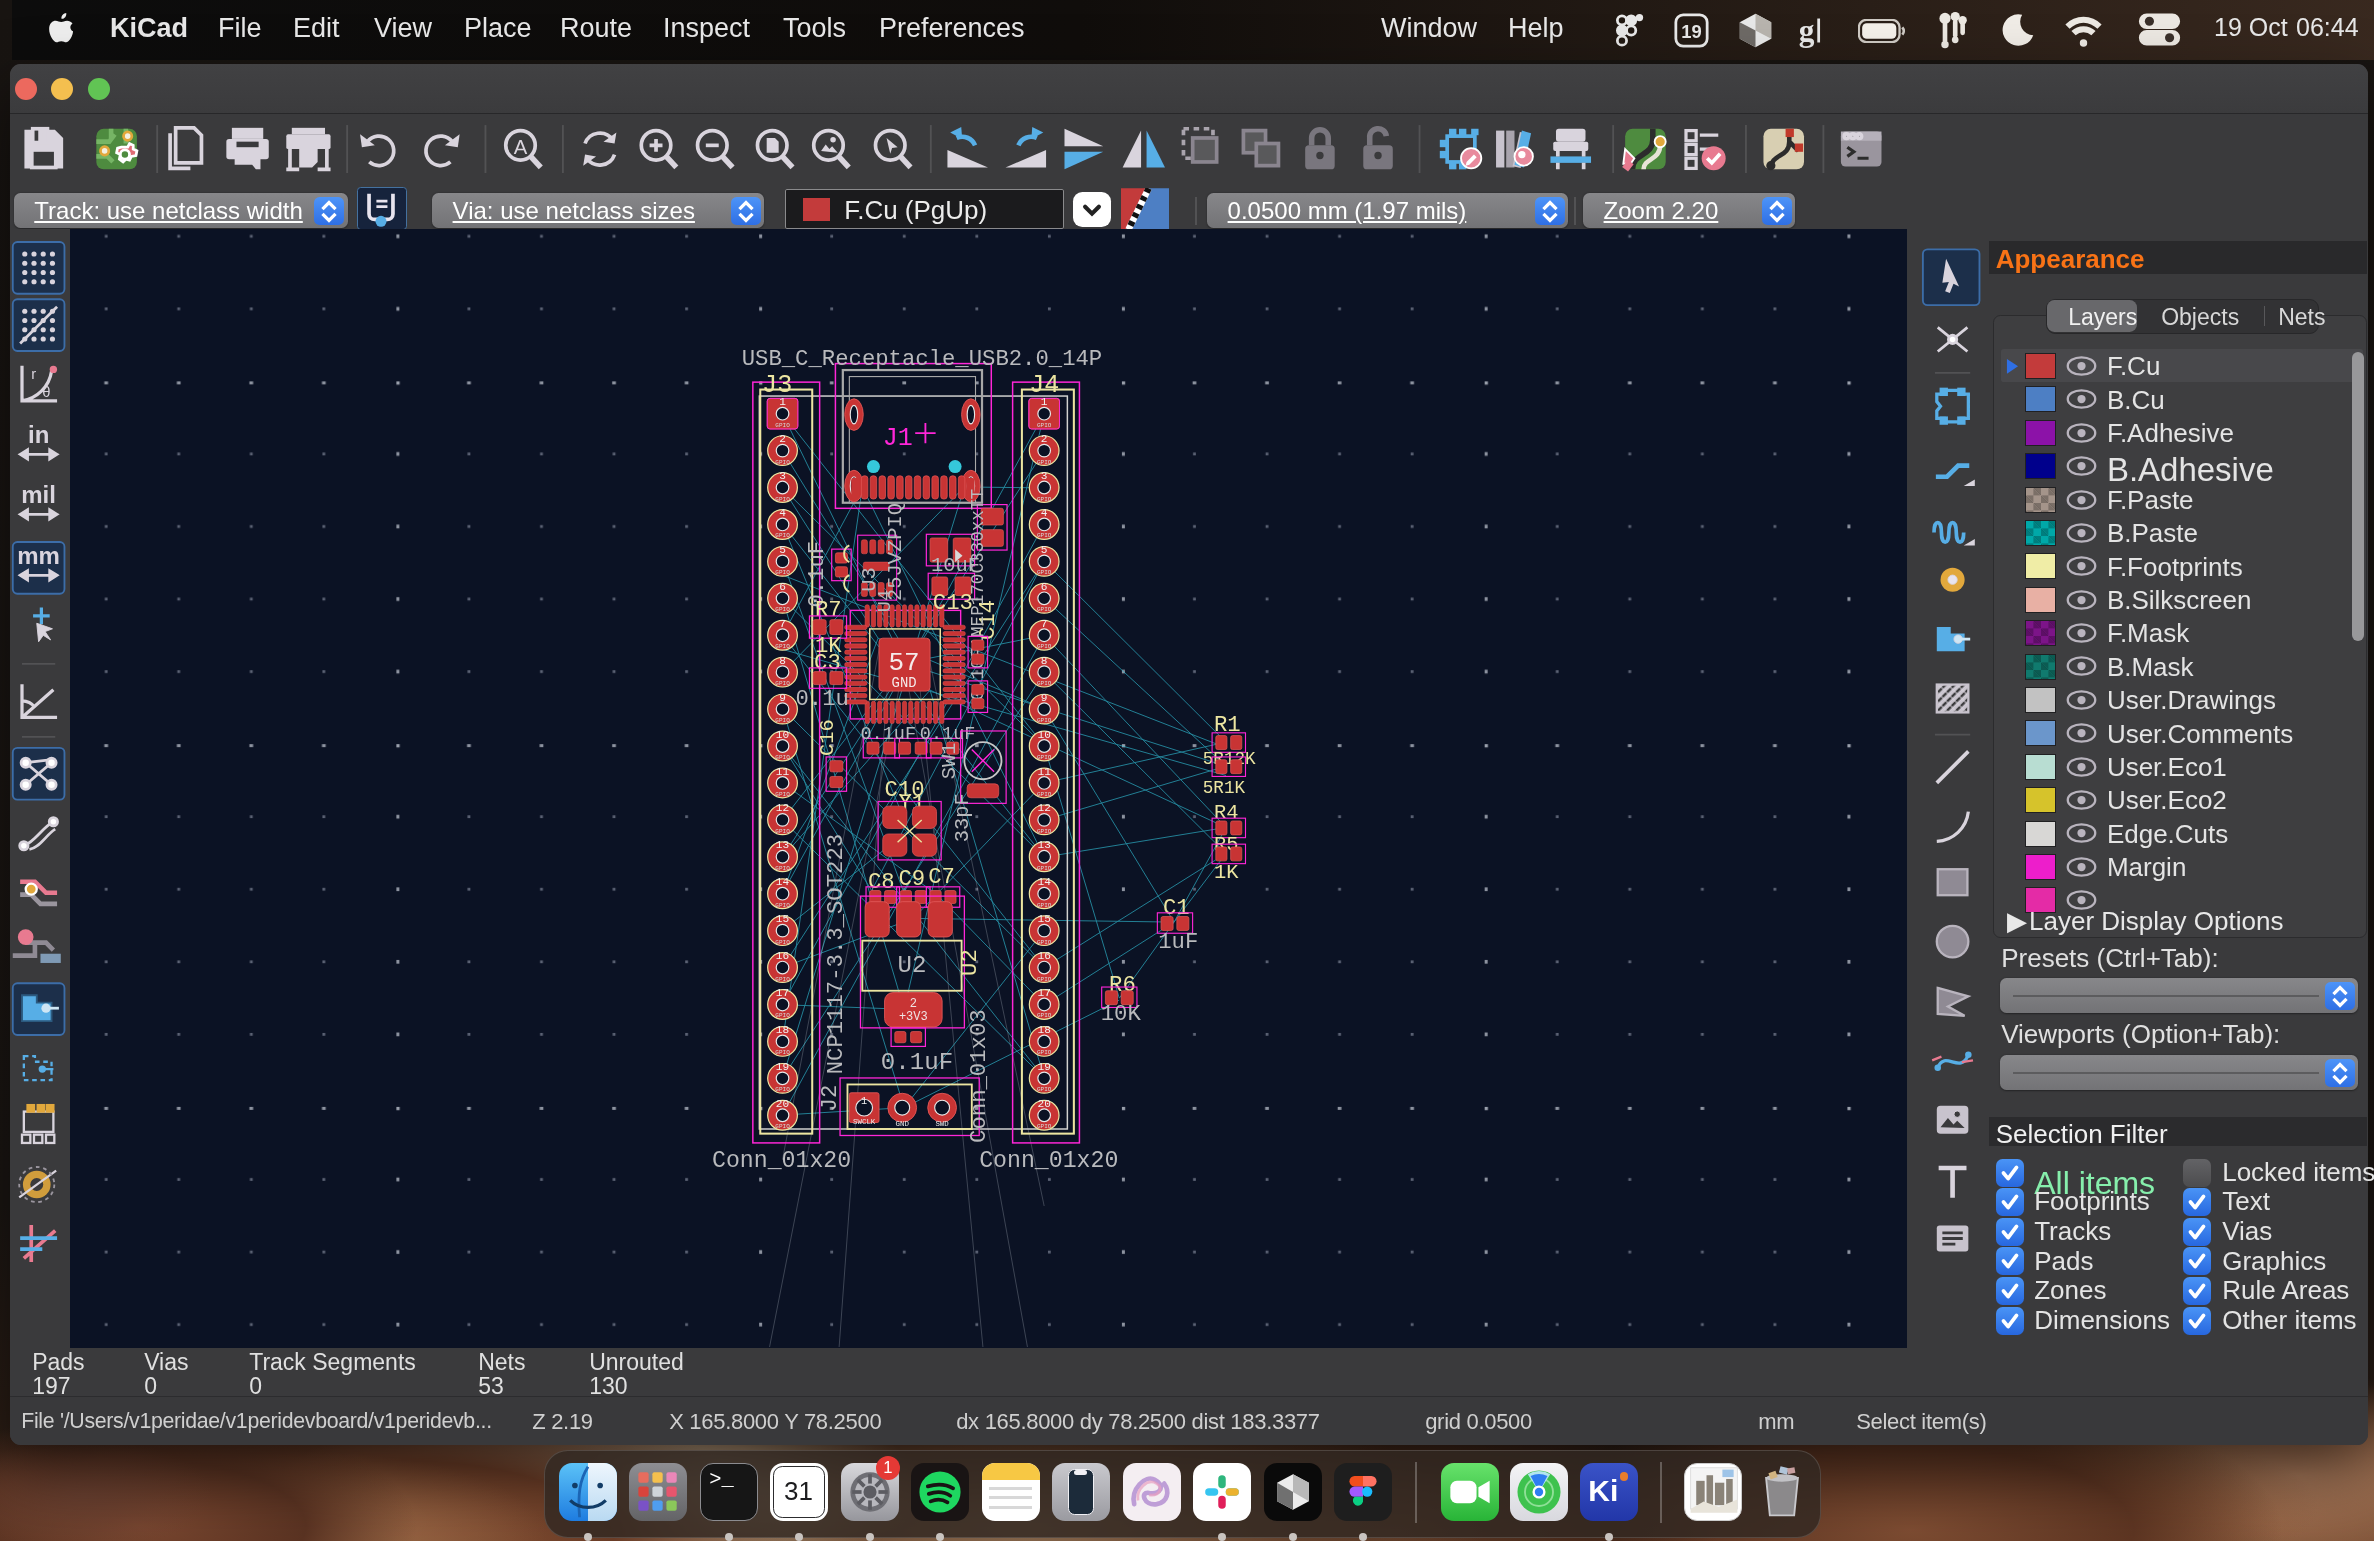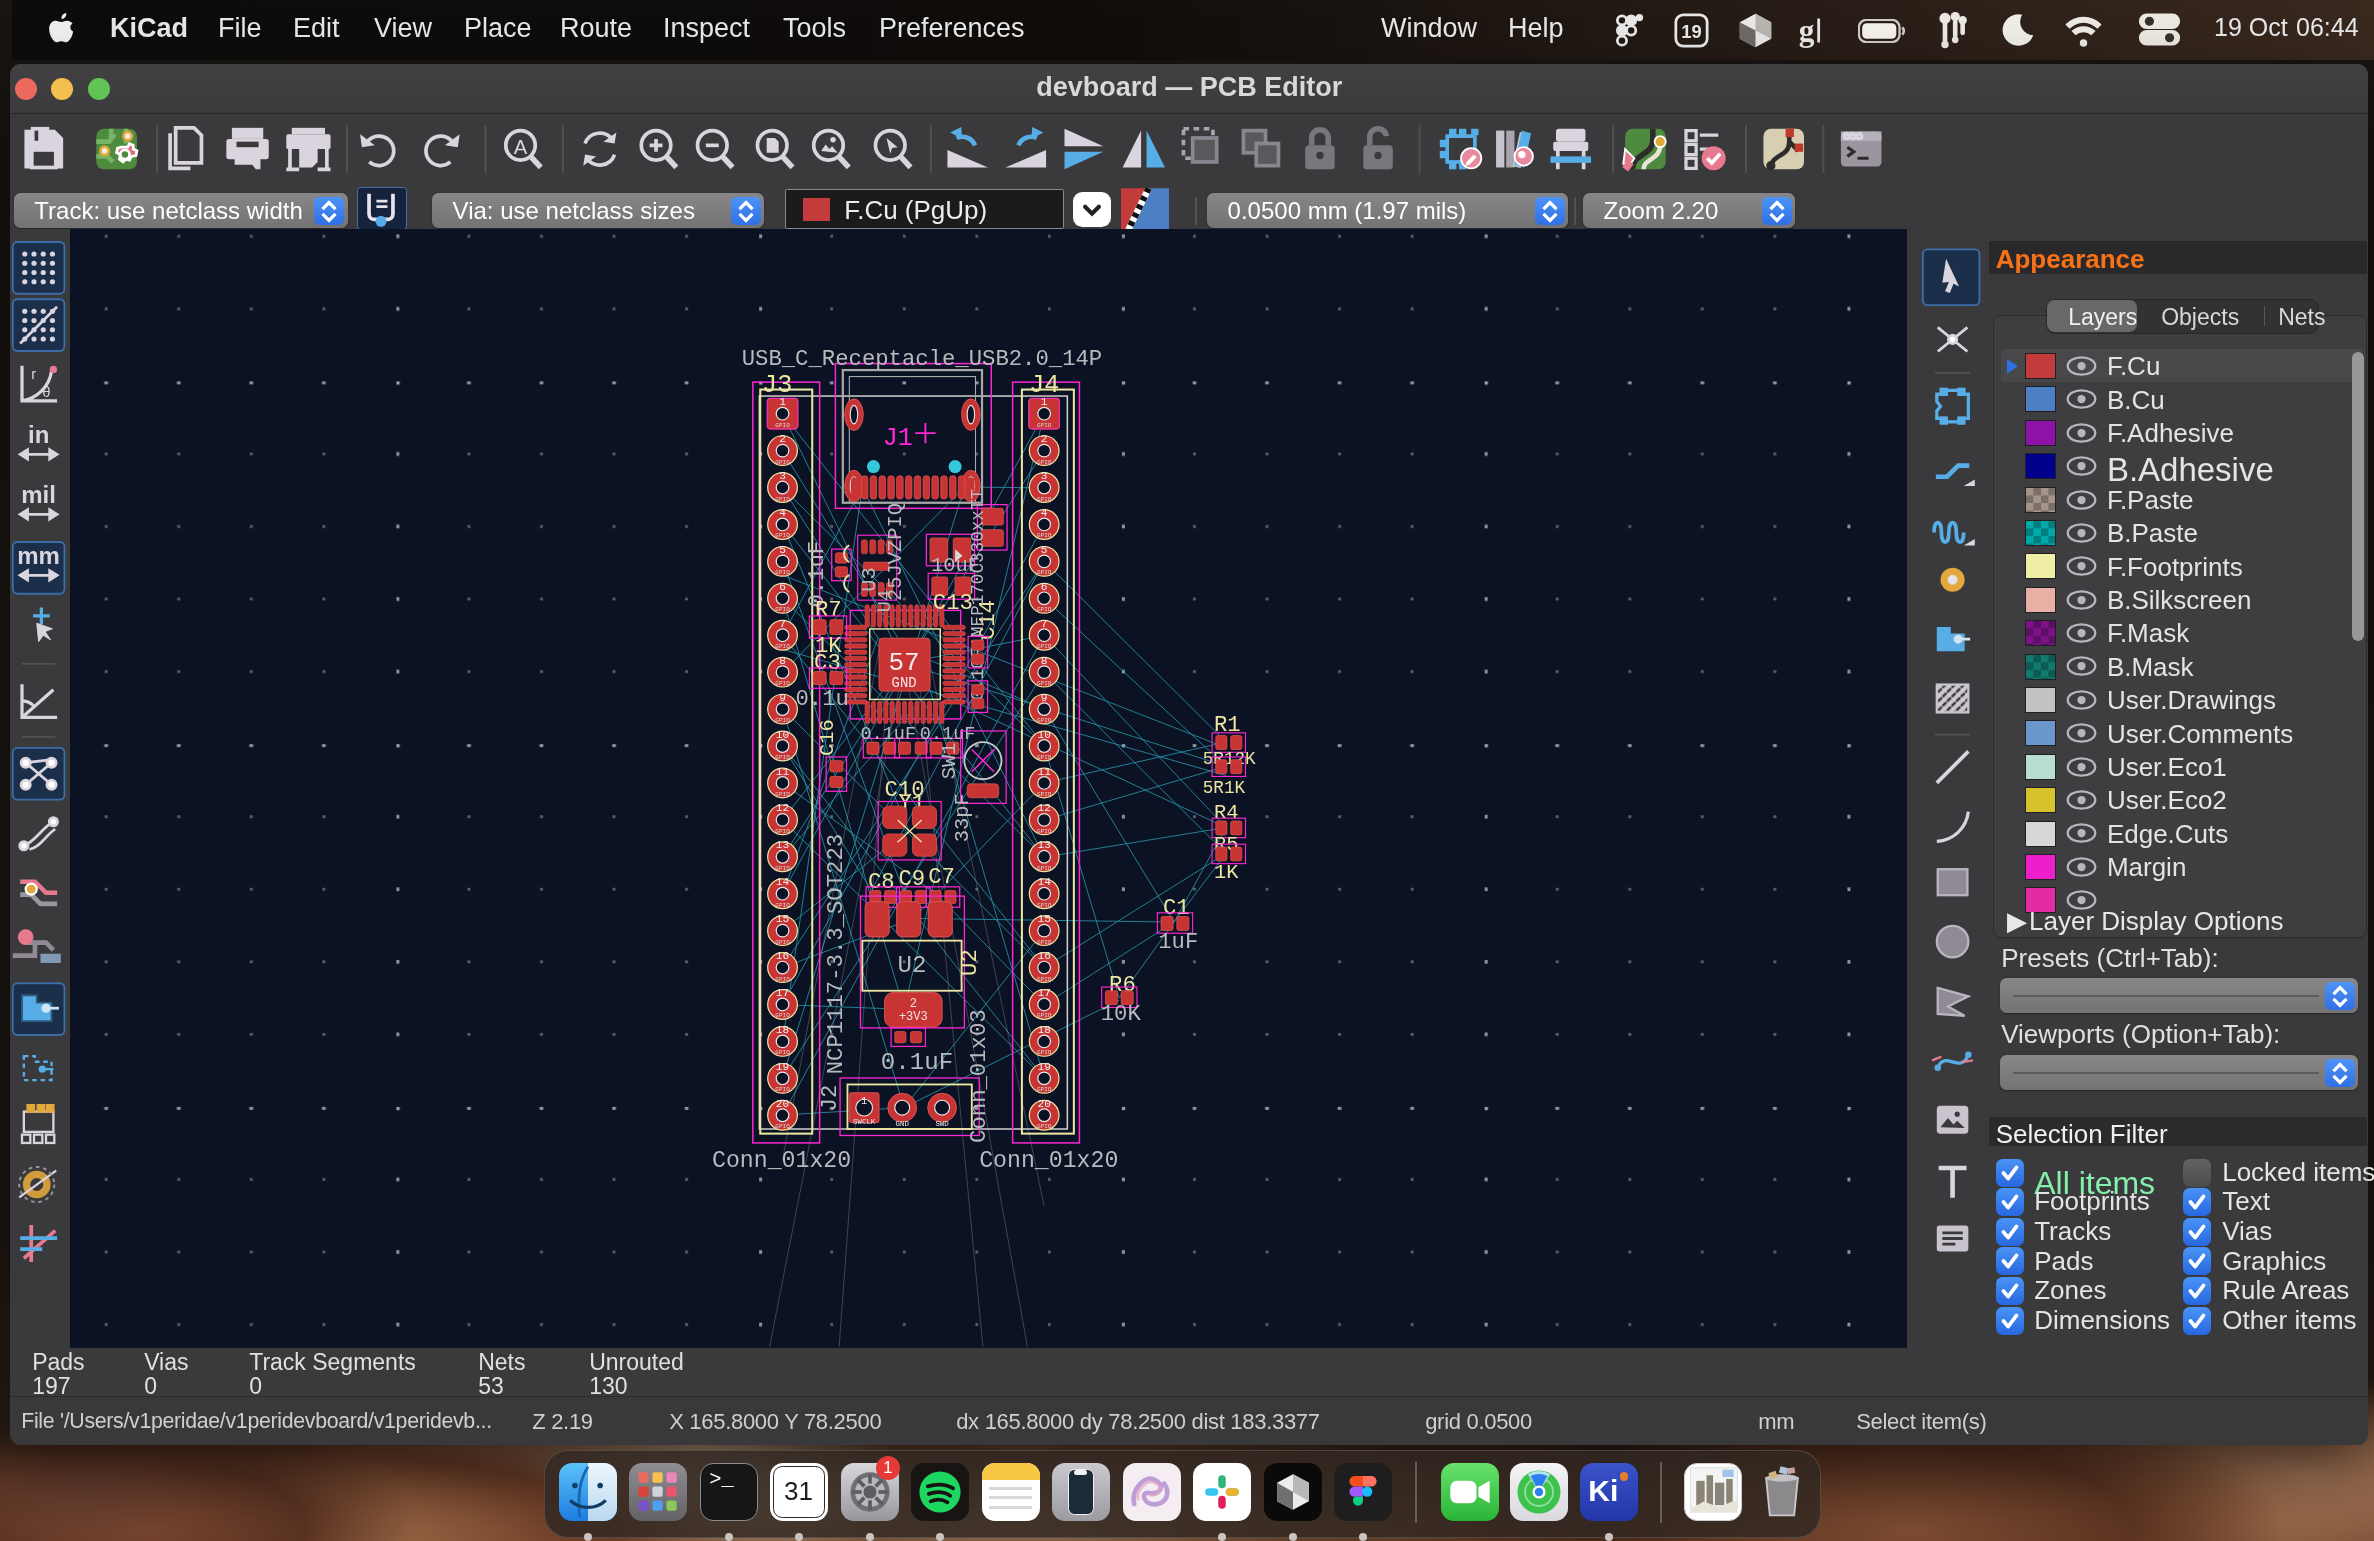--- a/index.html
+++ b/index.html
@@ -34,21 +34,21 @@
   #titlebar { left:0; top:0; width:2358px; height:50px;
     background:linear-gradient(180deg,#414143,#3b3b3d); border-radius:11px 11px 0 0;
     border-bottom:0.9px solid #272729; }
   .tl { width:22px; height:22px; border-radius:50%; top:14px; }
   #title { width:2358px; text-align:center; top:8.3px; color:#d8d8d8; font-weight:bold; font-size:27px; }
   #toolbar1 { left:0; top:50px; width:2358px; height:71px; background:#3a3a3c; }
   #toolbar2 { left:0; top:122px; width:2358px; height:44px; background:#3a3a3c; }
   
   .msel { position:absolute; height:35px; background:linear-gradient(180deg,#87878a,#737376);
     border-radius:6.5px; color:#fff; font-size:24px; box-shadow:0 0.9px 1.9px rgba(0,0,0,.4); }
-  .msel .lbl { position:absolute; left:20.4px; top:3.7px; white-space:nowrap; }
+  .msel .lbl { position:absolute; left:20.4px; top:3.7px; white-space:nowrap;text-decoration:underline; }
   .msel .step { position:absolute; right:3.7px; top:3.7px; width:30px; height:28px; border-radius:5.6px;
     background:linear-gradient(180deg,#4d94f8,#2f6fe4); }
   
   #bar1 { left:0; top:1284px; width:2358px; height:48px; background:#3a3a3c; color:#e0e0e0; font-size:23px; line-height:24px; }
   #bar2 { left:0; top:1332px; width:2358px; height:49px; background:#39393b; letter-spacing:-0.3px; color:#cfcfcf;
     font-size:22px; border-top:0.9px solid #2c2c2e; border-radius:0 0 11px 11px; }
   #bar2 span { position:absolute; top:12px; white-space:nowrap; }
   
   #ltools { left:0; top:165px; width:60px; height:1119px; background:#3a3a3c; }
   #rtools { left:1897px; top:165px; width:93px; height:1119px; background:#3a3a3c; }
@@ -140,21 +140,20 @@
     <circle cx="12" cy="9" r="5" fill="#3a302a"></circle>
     <circle cx="34" cy="27" r="5" fill="#3a302a"></circle>
   </svg>
 </div>
 
 <div id="window" class="abs">
   <div id="titlebar" class="abs">
     <div class="tl abs" style="left:4.6px; background:#ec695e"></div>
     <div class="tl abs" style="left:41px; background:#f4bf4f"></div>
     <div class="tl abs" style="left:78px; background:#61c454"></div>
-    <div id="title" class="abs">devboard — PCB Editor</div>
   </div>
   <div id="toolbar1" class="abs">
   <svg width="2358" height="71" viewBox="0 0 2542 77">
     <g fill="none" stroke="#d9d4dd" stroke-width="4">
 
       <g transform="translate(29,38)">
         <path fill="#d9d4dd" stroke="none" d="M-21-21h33l9 9v33h-42z"></path>
         <rect x="-12" y="-22" width="16" height="15" fill="#3a3a3c"></rect>
             <rect x="-4" y="-19" width="5" height="9" fill="#d9d4dd"></rect>
         <rect x="-13" y="1" width="26" height="19" fill="#3a3a3c"></rect>

